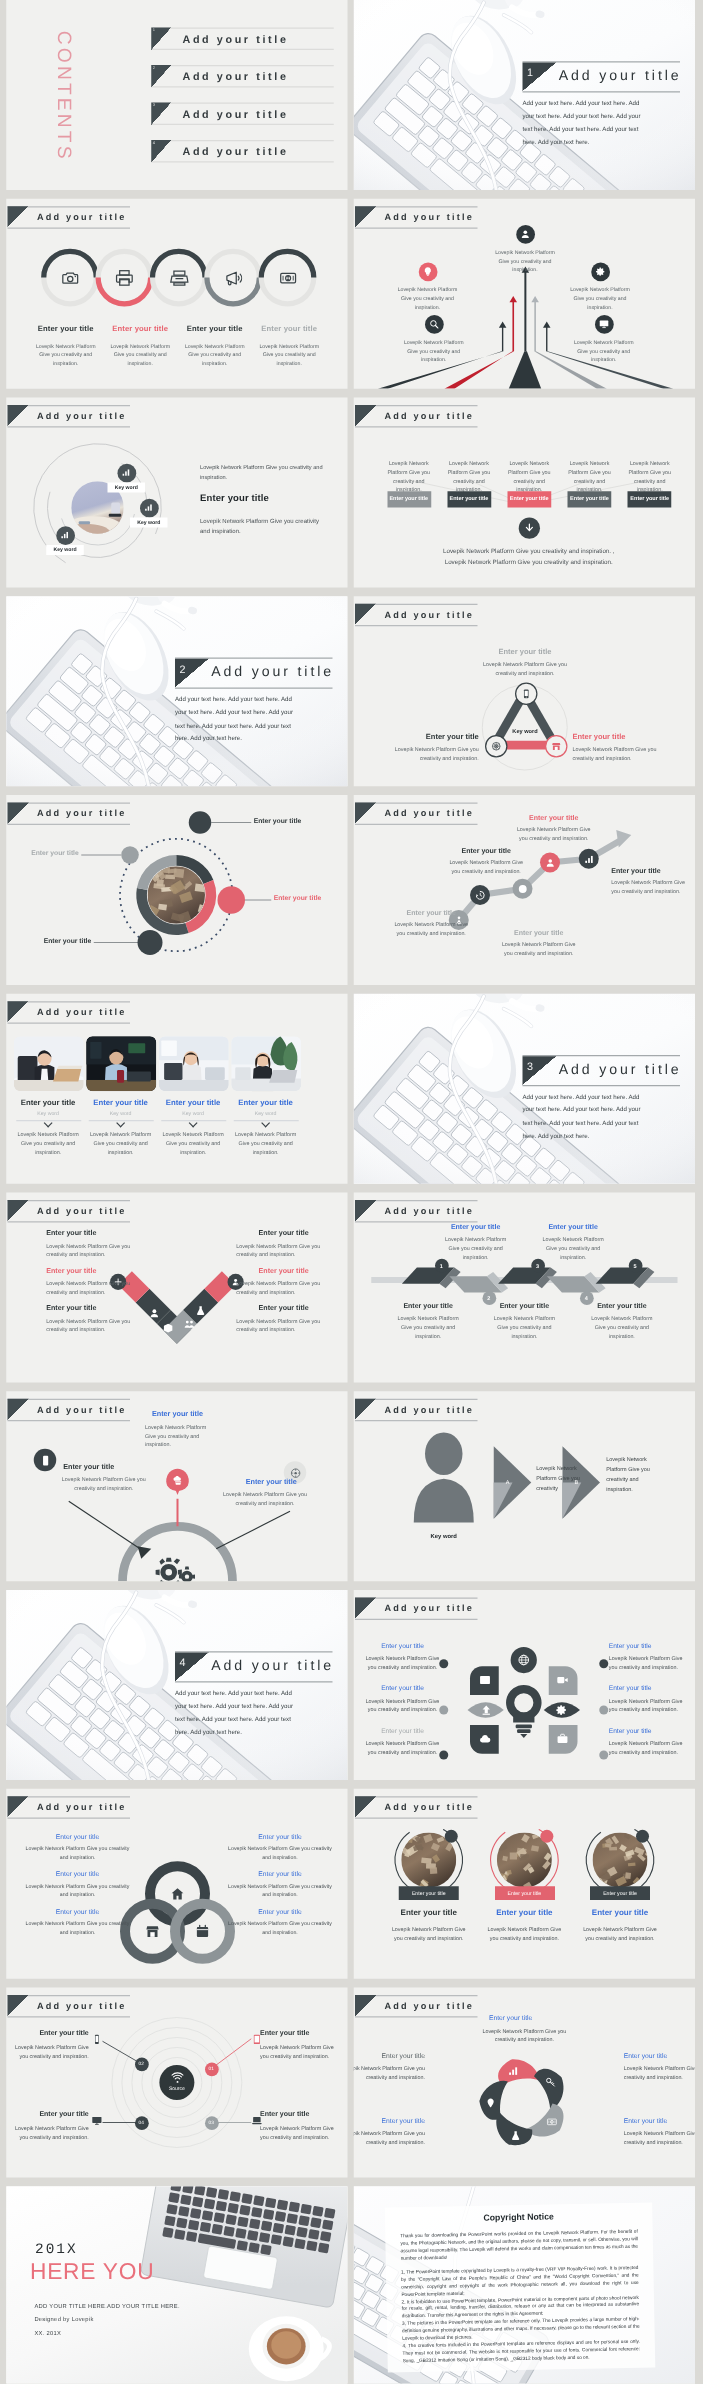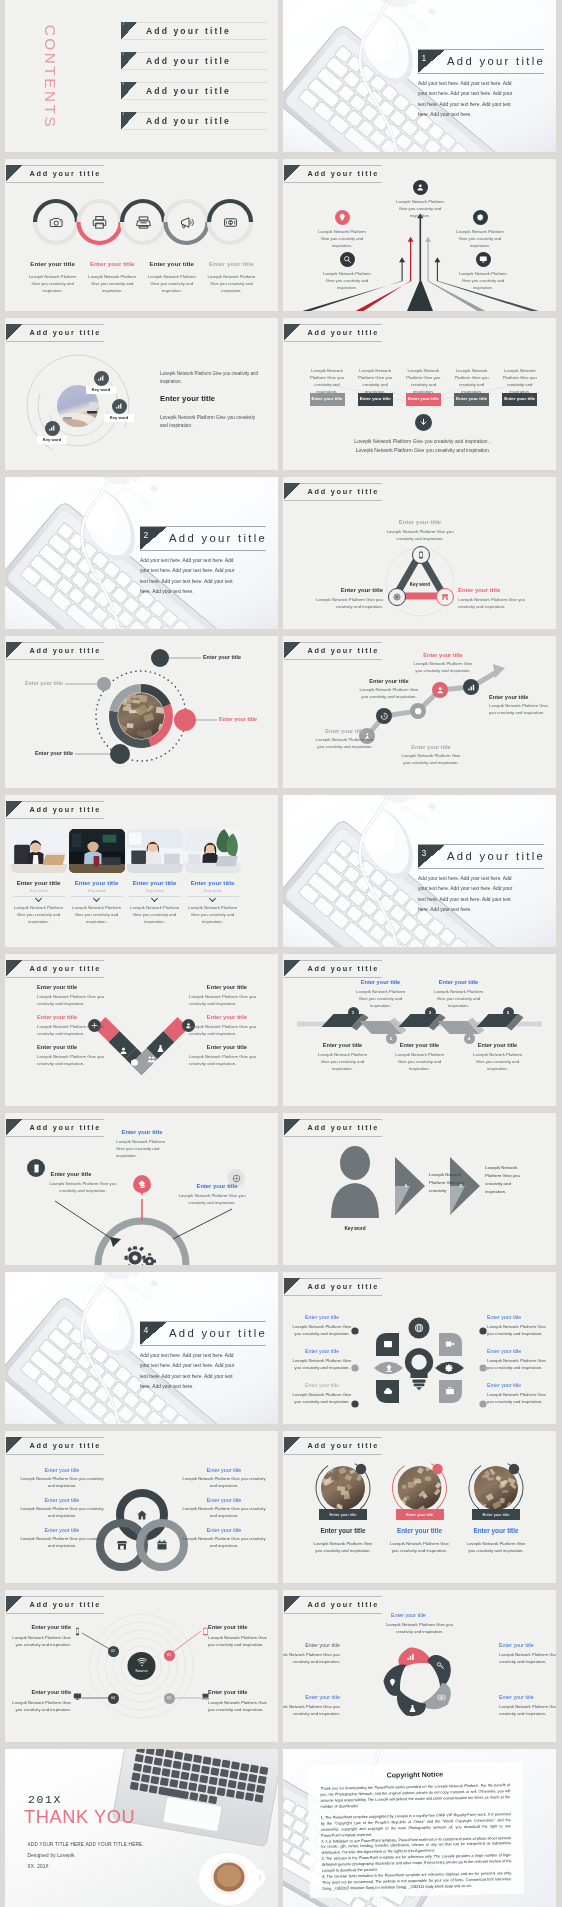--- a/index.html
+++ b/index.html
@@ -1812,21 +1812,21 @@
   </g>
   <g transform="translate(196,104)">
     <ellipse cx="28" cy="26" rx="30" ry="26" fill="#ffffff"></ellipse>
     <ellipse cx="28" cy="24" rx="19" ry="18" fill="#f4f4f3"></ellipse>
     <ellipse cx="28" cy="24" rx="15.5" ry="14.5" fill="#a87552"></ellipse>
     <ellipse cx="28" cy="23" rx="12" ry="11" fill="#c09068"></ellipse>
     <path d="M56 18 q12 4 2 14 q-5 4 -10 2" fill="none" stroke="#ffffff" stroke-width="4"></path>
   </g>
 </svg>
   <div class="abs tyY">201X</div>
-  <div class="abs tyH">THANK YOU</div>
+  <div class="abs tyH">HERE YOU</div>
   <div class="abs tyL1">ADD YOUR TITLE HERE.ADD YOUR TITLE HERE.</div>
   <div class="abs tyL2">Designed by Lovepik</div>
   <div class="abs tyL3">XX. 201X</div>
 </div>
 <div class="slide cp c2 r12">
   <svg class="abs" style="left:0;top:0;width:273px;height:158px" viewBox="0 0 273 158">
   <defs>
     <linearGradient id="c_bg" x1="0" y1="0" x2="1" y2="1">
       <stop offset="0" stop-color="#fdfdfe"></stop>
             <stop offset="0.6" stop-color="#f6f7f9"></stop>

